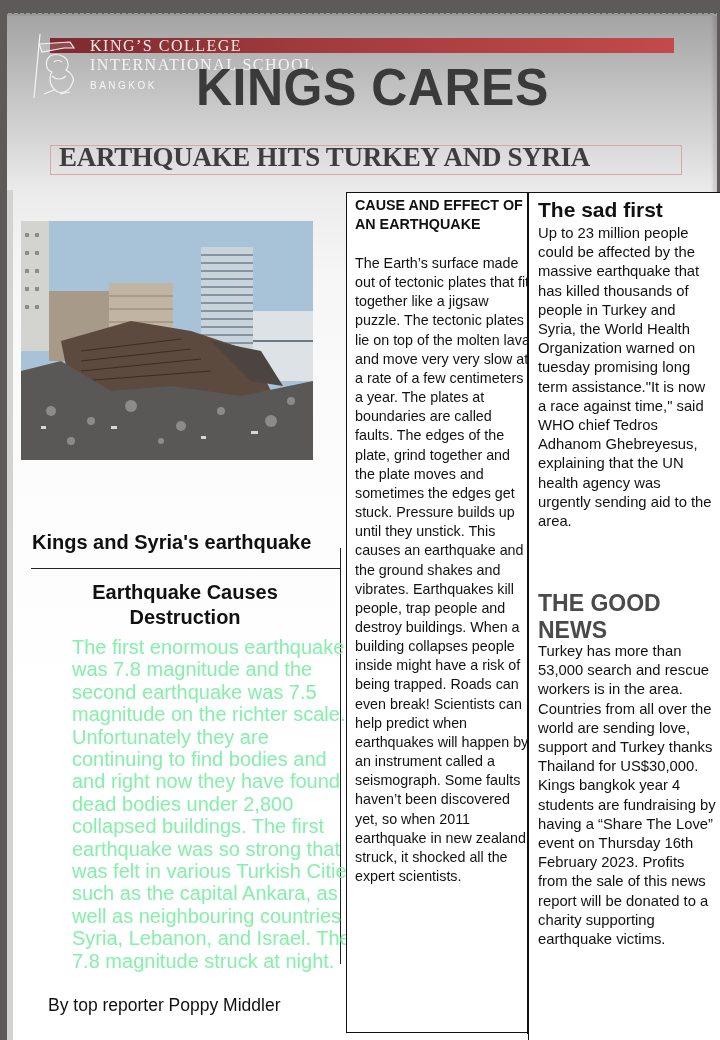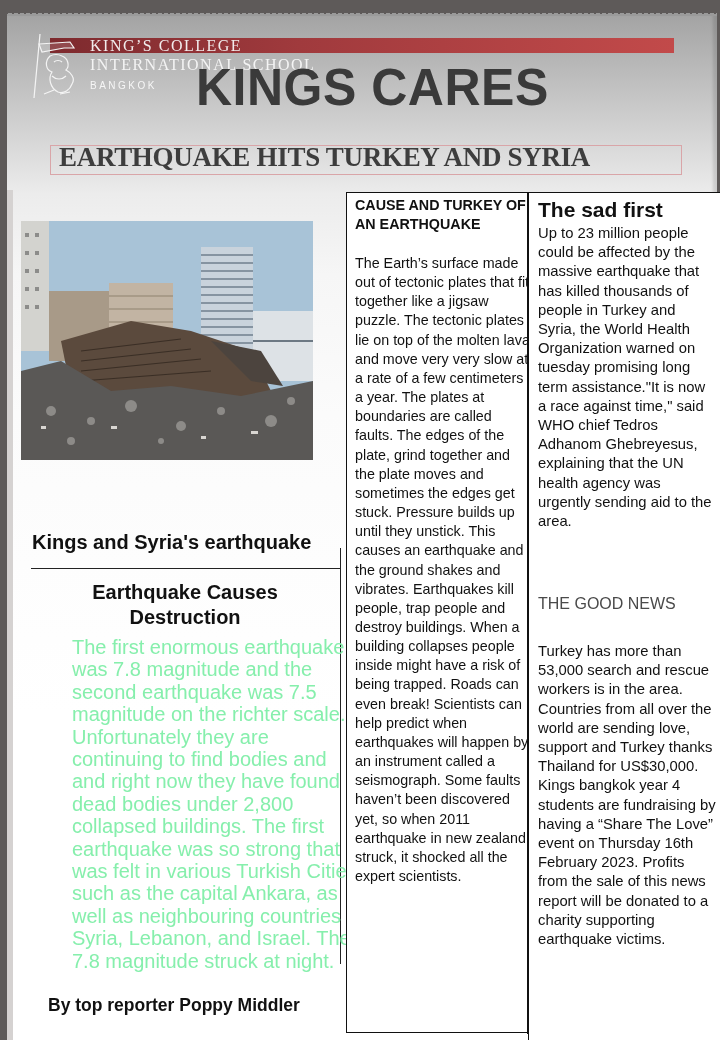--- a/index.html
+++ b/index.html
@@ -32,31 +32,31 @@
   .headline { position:absolute; left:38px; top:142px; font-family:"Liberation Serif", serif; font-weight:bold; font-size:27px; color:#3d3d3d; white-space:nowrap; letter-spacing:-0.3px;margin-left:21px; }
 
   .photo { position:absolute; left:21px; top:221px; width:292px; height:239px; overflow:hidden;
     background:linear-gradient(180deg,#a9c3d8 0%,#9fbad0 45%,#70706c 55%,#4a4642 75%,#5d5a58 100%); }
 
   .left-title { position:absolute; left:32px; top:531px; font-size:20px; font-weight:bold; color:#111; white-space:nowrap; }
   .left-rule { position:absolute; left:31px; top:568px; width:310px; height:1px; background:#222; }
   .left-vrule { position:absolute; left:340px; top:548px; width:1px; height:416px; background:#222; }
   .sub-title { position:absolute; left:40px; top:580px; width:290px; text-align:center; font-size:20px; font-weight:bold; color:#111; line-height:25px; }
   .left-body { position:absolute; left:48px; top:636px; width:285px; font-size:20px; line-height:22.4px; color:#86efac;margin-left:24px; }
-  .byline { position:absolute; left:48px; top:995px; font-size:17.5px; font-weight:bold; color:#111; white-space:nowrap; }
+  .byline { position:absolute; left:48px; top:995px; font-size:17.5px; font-weight:normal; color:#111; white-space:nowrap; }
 
   .mid-box { position:absolute; left:346px; top:192px; width:190px; height:841px; border:1px solid #111; background:#fff; box-sizing:border-box; }
   .mid-inner-line { position:absolute; left:527px; top:192px; width:1px; height:842px; background:#111; }
   .mid-title { position:absolute; left:355px; top:196px; width:172px; font-size:14.3px; font-weight:bold; line-height:19px; color:#111; }
   .mid-body { position:absolute; left:355px; top:254px; width:175px; font-size:14.3px; line-height:19.15px; color:#111; }
 
   .right-box { position:absolute; left:528px; top:192px; width:195px; height:849px; border:1px solid #111; background:#fff; box-sizing:border-box; }
   .right-h1 { position:absolute; left:538px; top:198px; font-size:21px; font-weight:bold; color:#111; white-space:nowrap; }
   .right-body1 { position:absolute; left:538px; top:224px; width:178px; font-size:14.8px; line-height:19.2px; color:#111; }
-  .right-h2 { position:absolute; left:538px; top:590px; width:170px; font-size:16px; font-weight:normal; line-height:27px; color:#4a4a4a; }
+  .right-h2 { position:absolute; left:538px; top:590px; width:170px; font-size:23px; font-weight:bold; line-height:27px; color:#4a4a4a; }
   .right-body2 { position:absolute; left:538px; top:642px; width:178px; font-size:14.8px; line-height:19.2px; color:#111; }
 </style>
 </head>
 <body>
 
 <div class="page"></div>
 <div class="side-strip"></div>
 
 <div class="red-bar"></div>
 <svg class="crest" viewBox="0 0 56 70">
@@ -156,20 +156,20 @@
 
 <div class="left-title">Kings and Syria's earthquake</div>
 <div class="left-rule"></div>
 <div class="left-vrule"></div>
 <div class="sub-title">Earthquake Causes Destruction</div>
 <div class="left-body">The first enormous earthquake was 7.8 magnitude and the second earthquake was 7.5 magnitude on the richter scale. Unfortunately they are continuing to find bodies and and right now they have found  dead bodies under 2,800 collapsed buildings. The first earthquake was so strong that it was felt in various Turkish Cities such as the capital Ankara, as well as neighbouring countries Syria, Lebanon,  and Israel. The 7.8 magnitude struck at night.</div>
 <div class="byline">By top reporter Poppy Middler</div>
 
 <div class="mid-box"></div>
 <div class="mid-inner-line"></div>
-<div class="mid-title">CAUSE AND TURKEY OF AN EARTHQUAKE</div>
+<div class="mid-title">CAUSE AND EFFECT OF AN EARTHQUAKE</div>
 <div class="mid-body">The Earth’s surface made out of tectonic plates that fit together like a jigsaw puzzle. The tectonic plates lie on top of the molten lava and move very very slow at a rate of a few centimeters a year. The plates at boundaries are called faults. The edges of the plate, grind together and the plate moves and sometimes the edges get stuck. Pressure builds up until they unstick. This causes an earthquake and the ground shakes and vibrates. Earthquakes kill people, trap people and destroy buildings. When a building collapses people inside might have a risk of being trapped. Roads can even break! Scientists can help predict when earthquakes will happen by an instrument called a seismograph. Some faults haven’t been discovered yet, so when 2011 earthquake in new zealand struck, it shocked all the expert scientists.</div>
 
 <div class="right-box"></div>
 <div class="right-h1">The sad first</div>
 <div class="right-body1">Up to 23 million people could be affected by the massive earthquake that has killed thousands of people in Turkey and Syria, the World Health Organization warned on tuesday promising long term assistance."It is now a race against time," said WHO chief Tedros Adhanom Ghebreyesus, explaining that the UN health agency was urgently sending aid to the area.</div>
 <div class="right-h2">THE GOOD NEWS</div>
 <div class="right-body2">Turkey has more than 53,000 search and rescue workers is in the area. Countries from all over the world are sending love, support and Turkey thanks Thailand for US$30,000. Kings bangkok year 4 students are fundraising by having a “Share The Love” event on Thursday 16th February 2023. Profits from the sale of this news report will be donated to a charity supporting earthquake victims.</div>
 
 </body></html>

